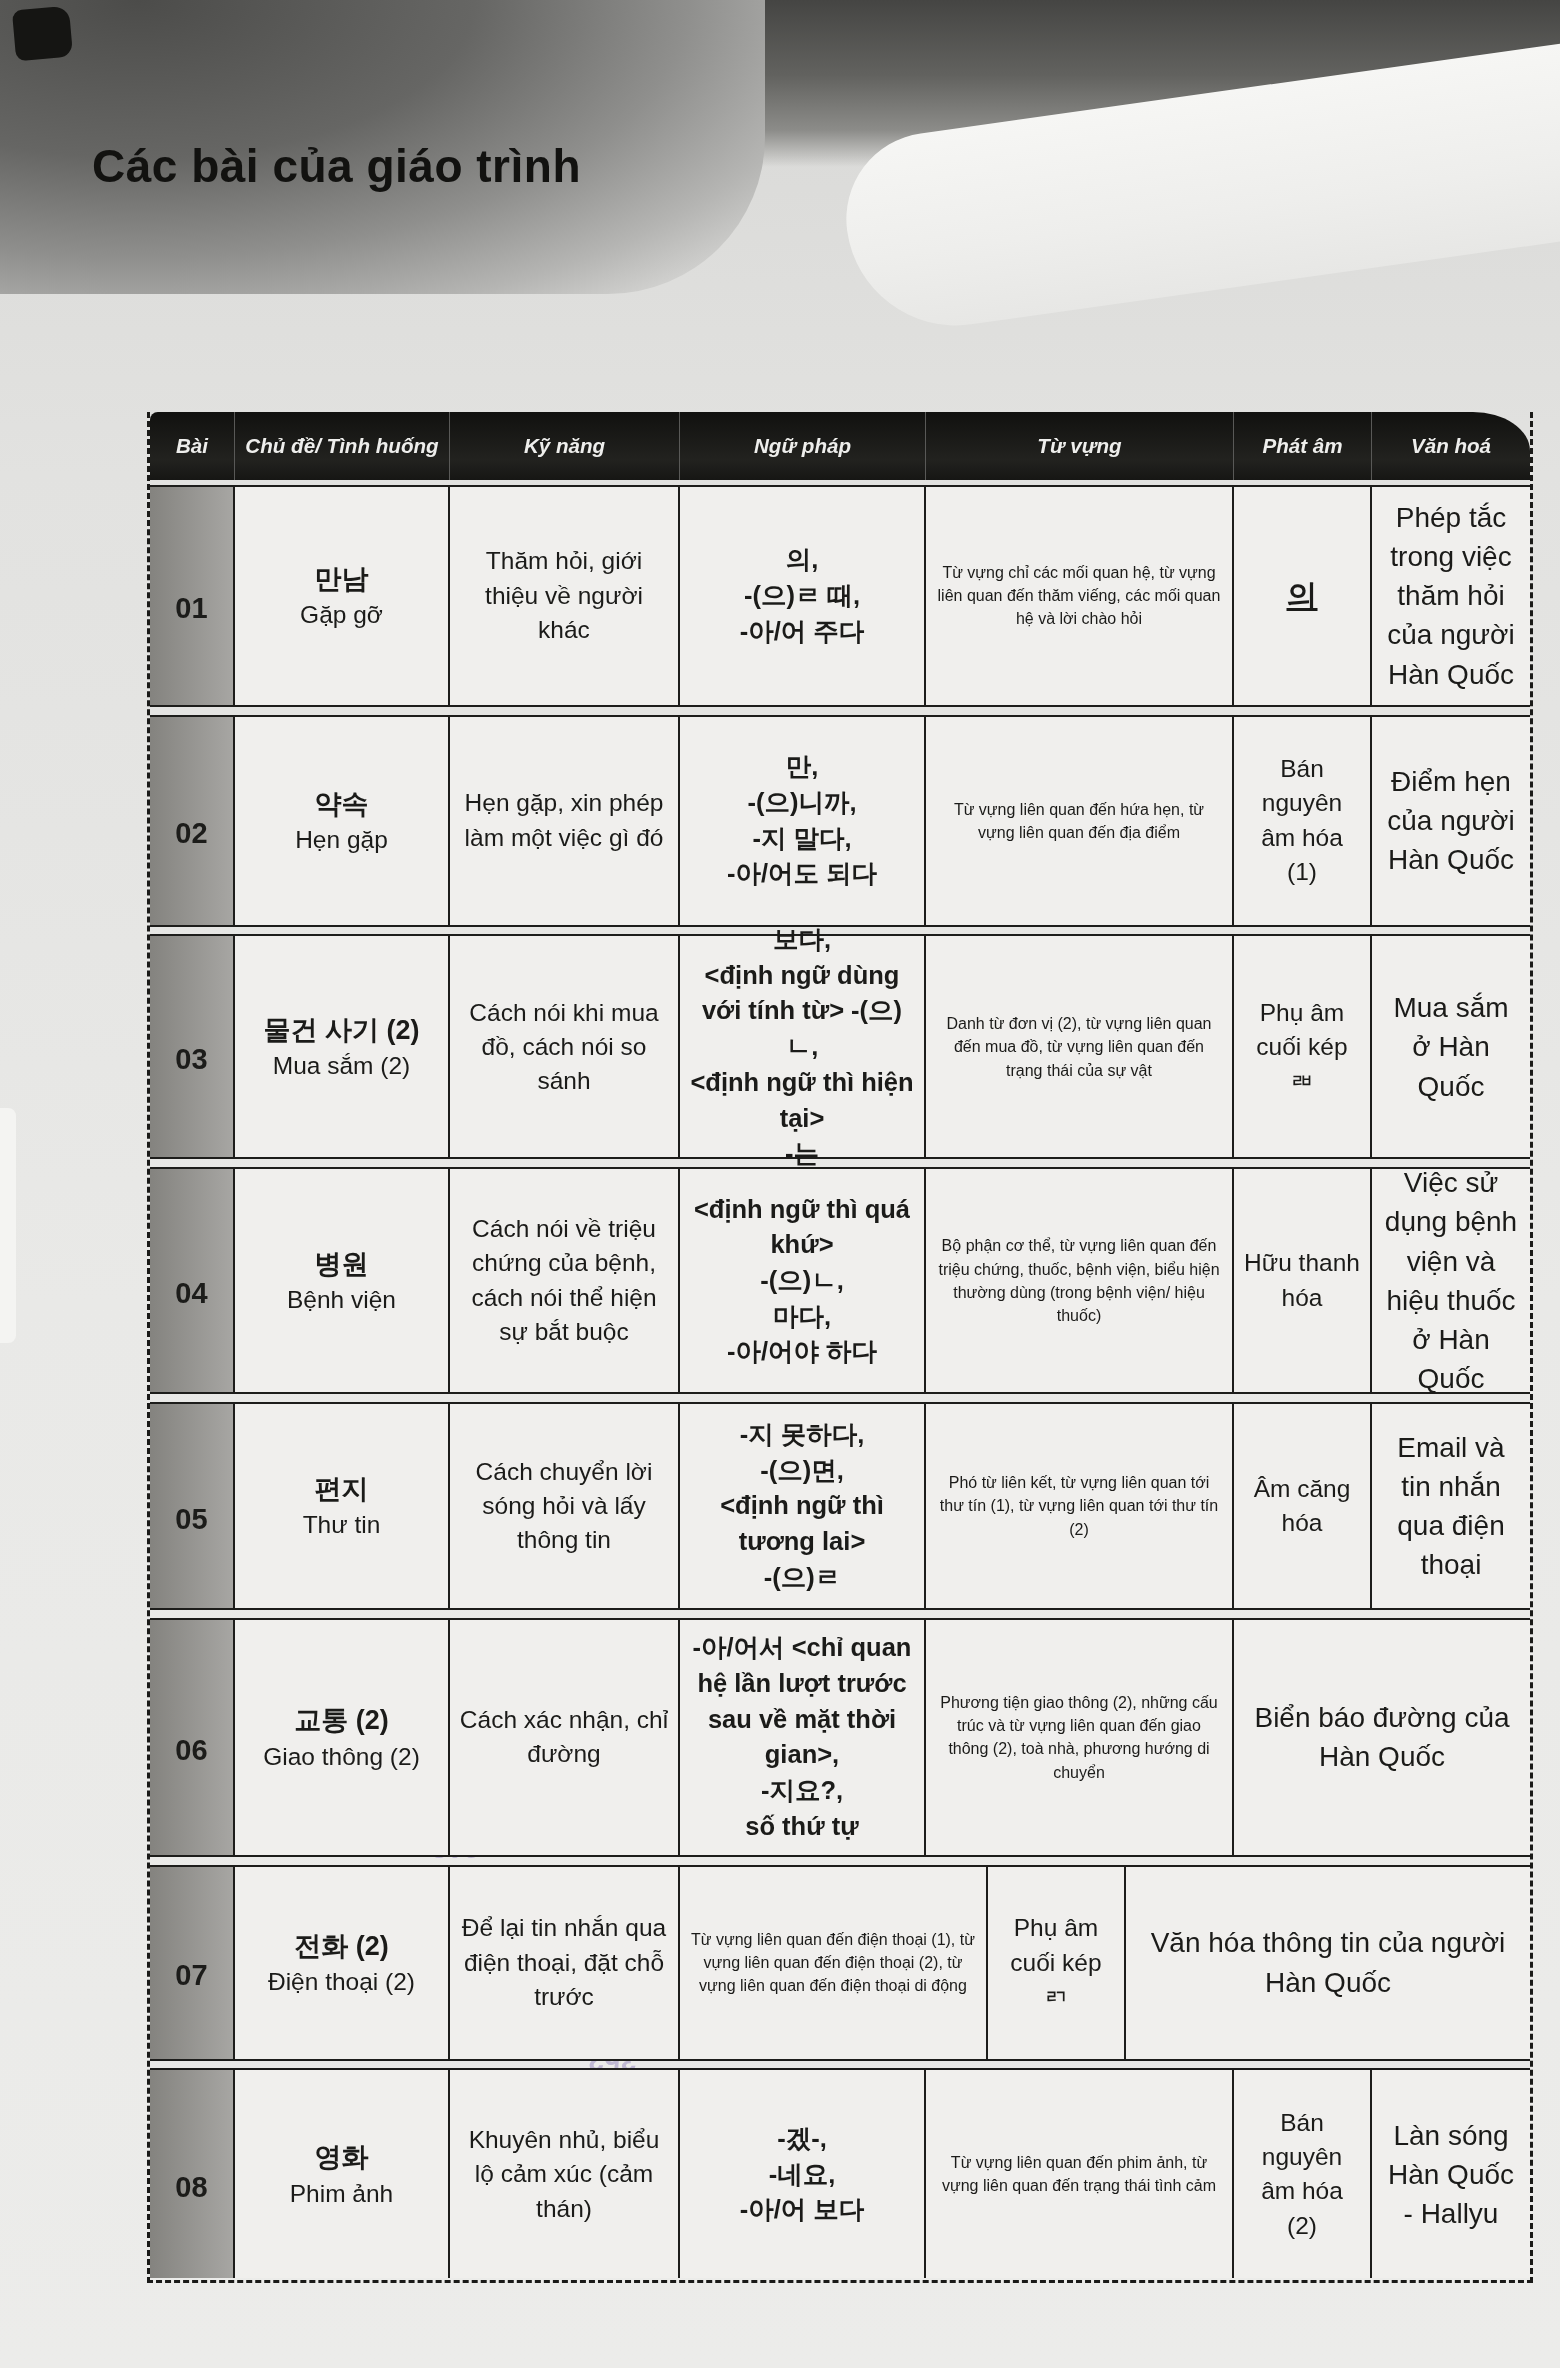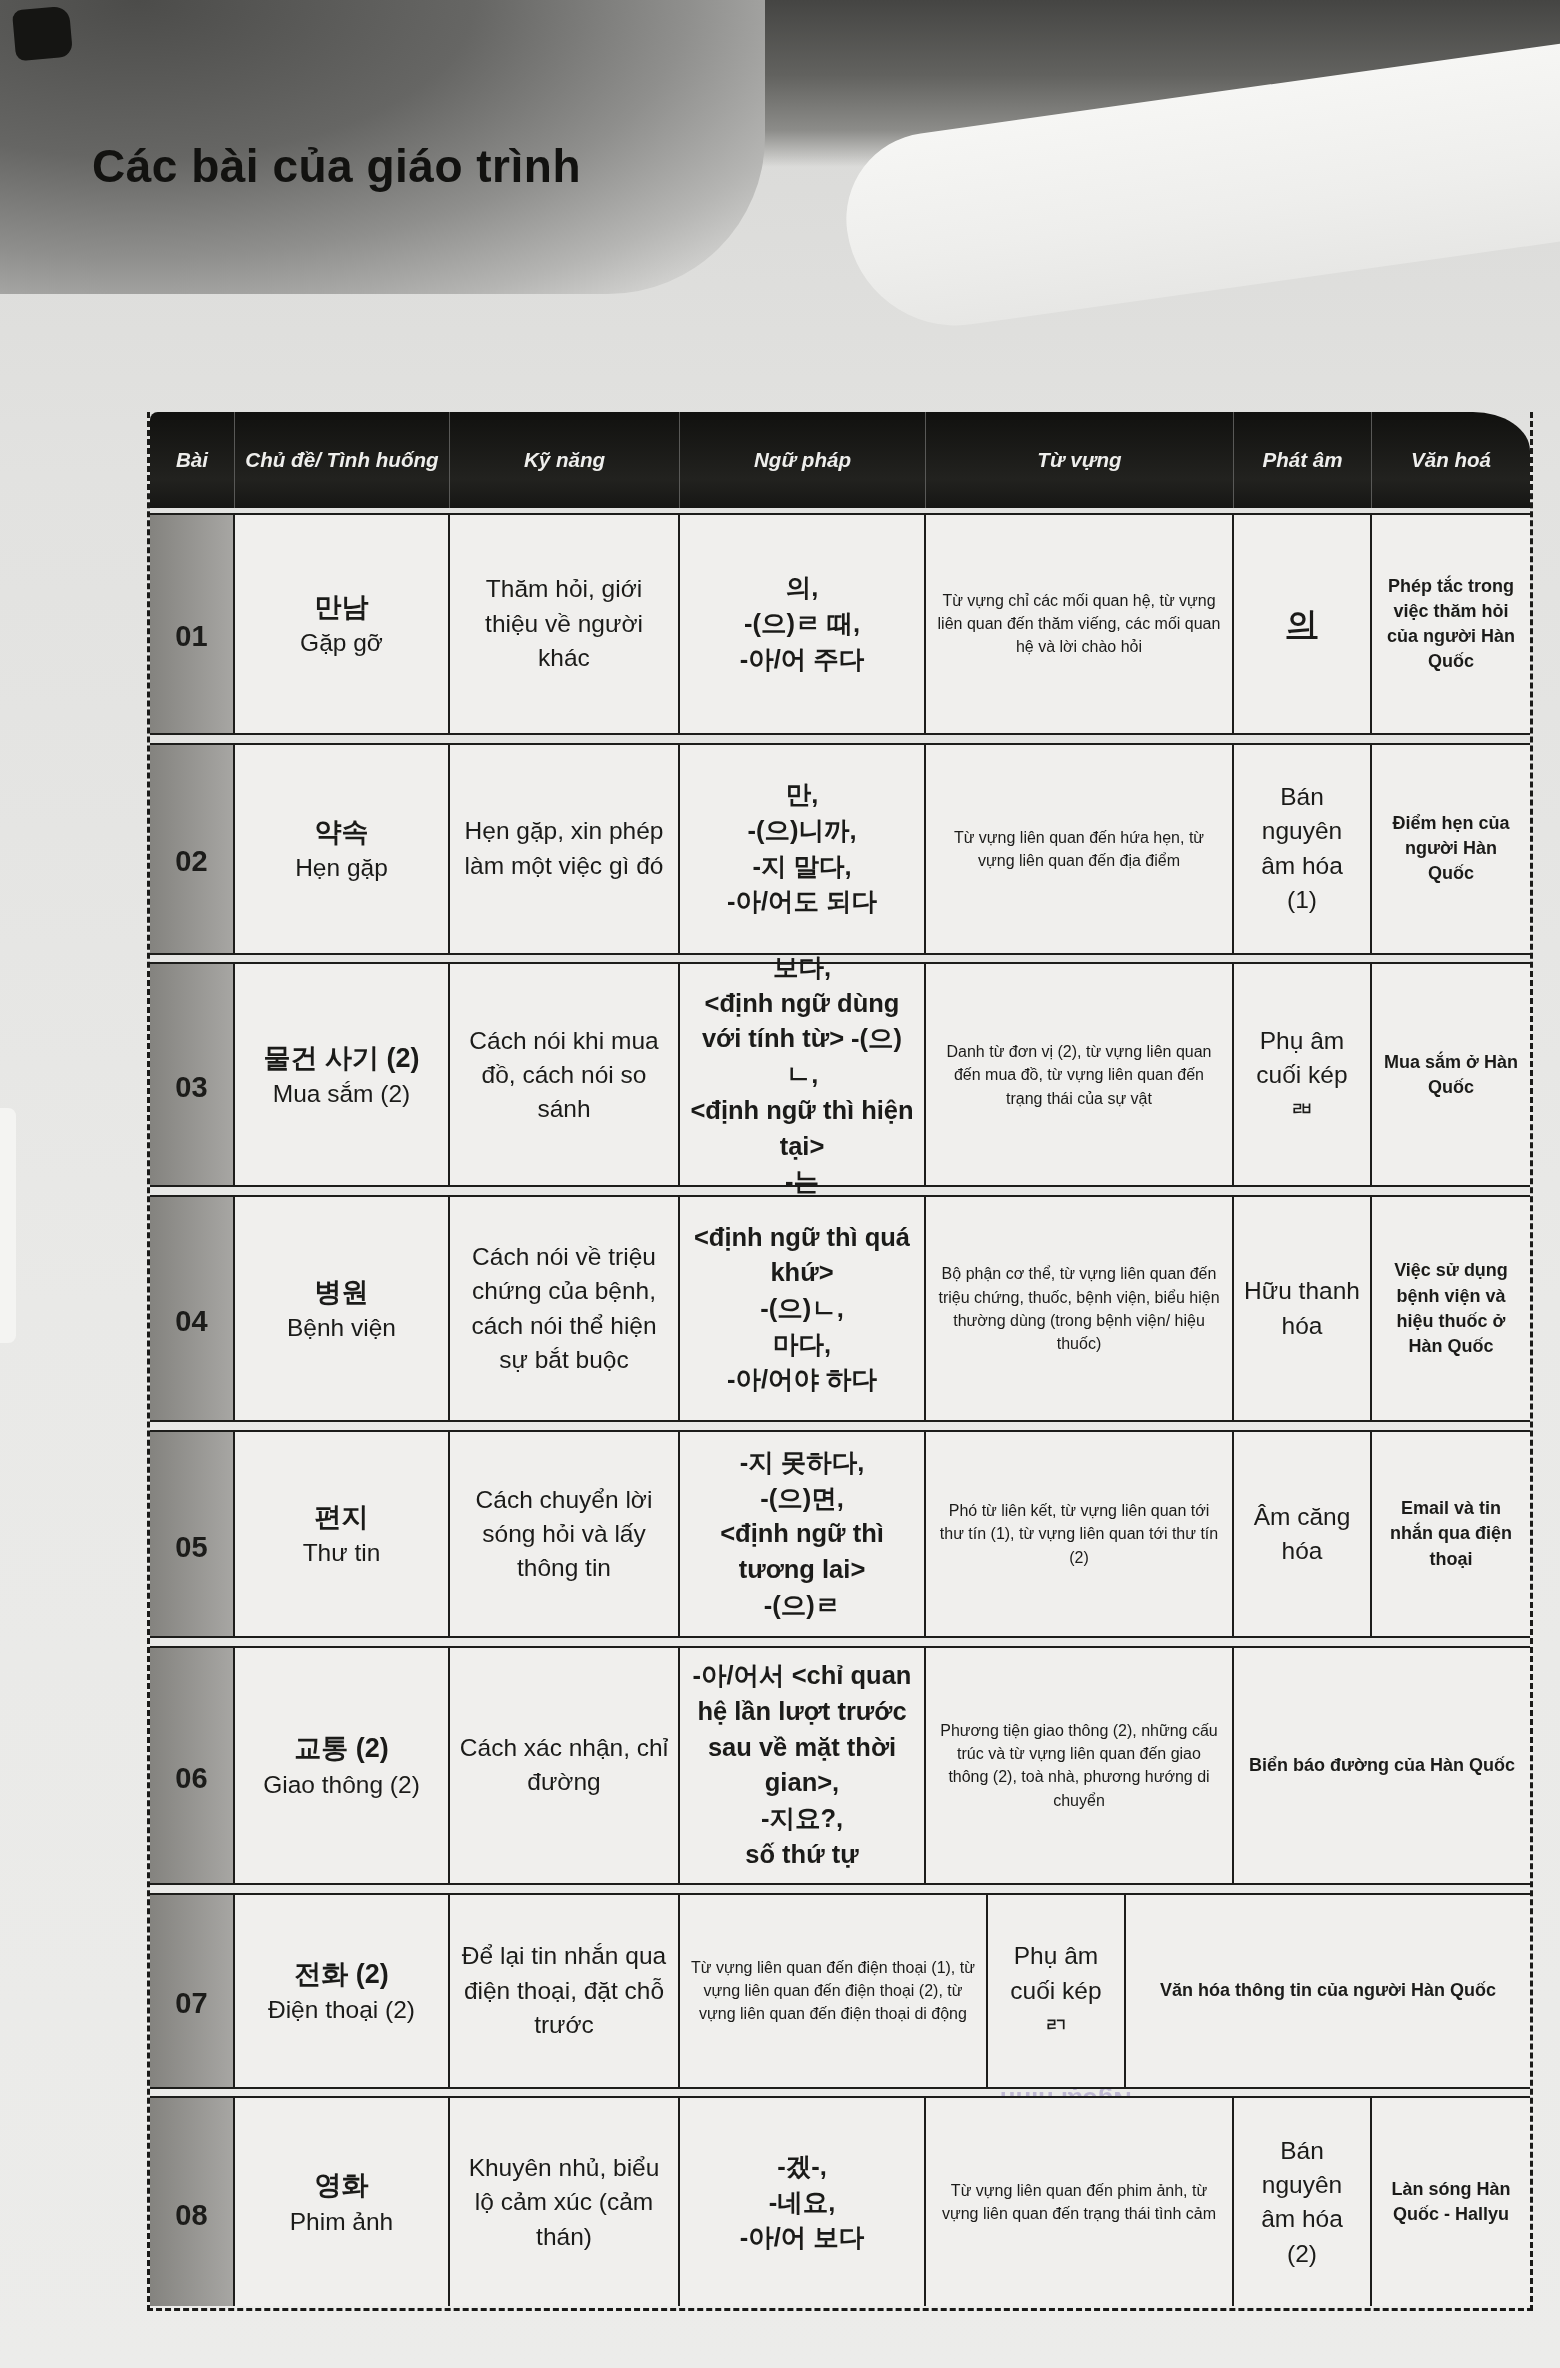--- a/index.html
+++ b/index.html
@@ -60,21 +60,21 @@
   .a8 { left: 1000px; top: 2086px; font-size: 25.5px; }
   
   .table-wrap {
     position: absolute; left: 147px; top: 412px; width: 1386px;
     border-left: 3.9px dashed #1a1a18;
     border-right: 3.9px dashed #1a1a18;
     border-bottom: 3.9px dashed #1a1a18;
     padding-bottom: 2px;
   }
   .thead {
-    display: flex; height: 96px; align-items: stretch;
+    display: flex; height: 68px; align-items: stretch;
     background: linear-gradient(180deg, #11110f 0%, #22221f 70%, #161614 100%);
     border-top-right-radius: 57px 39px;
     border-top-left-radius: 7.8px;
   }
   .th {
     display: flex; align-items: center; justify-content: center;
     color: #eeeeec; font-size: 20.6px; font-weight: 700; font-style: italic;
     text-align: center; border-right: 1px solid #59595б;
     border-right: 1px solid #595957; padding: 3.9px;
   }
@@ -110,21 +110,21 @@
   .c-cult   { flex: 1; }
   
   .th.c-bai    { background: transparent; }
   .bai-no { font-size: 29px; font-weight: 600; color: #1c1c1a; margin-top: 26px; }
   .topic-ko { font-size: 27px; font-weight: 700; line-height: 1.2; }
   .topic-vi { font-size: 24.5px; font-weight: 500; margin-top: 5.9px; }
   .t-skills { font-size: 24.5px; font-weight: 500; line-height: 1.4; white-space: pre-line; }
   .t-gram   { font-size: 25.5px; font-weight: 600; line-height: 1.4; white-space: pre-line; }
   .t-vocab  { font-size: 16px; font-weight: 500; line-height: 1.45; white-space: pre-line; }
   .t-pron   { font-size: 24.5px; font-weight: 500; line-height: 1.4; white-space: pre-line; }
-  .t-cult   { font-size: 18px; font-weight: 700; line-height: 1.4; white-space: pre-line; }
+  .t-cult   { font-size: 28px; font-weight: 400; line-height: 1.4; white-space: pre-line; }
   .row:nth-child(1) .t-pron { text-decoration: underline; font-size: 31px; font-weight: 700; }
 </style>
 </head>
 <body>
 
 <div class="page">
 
   <div class="top-band"></div>
   <div class="title-shade"></div>
   <div class="page-corner-white"></div>

